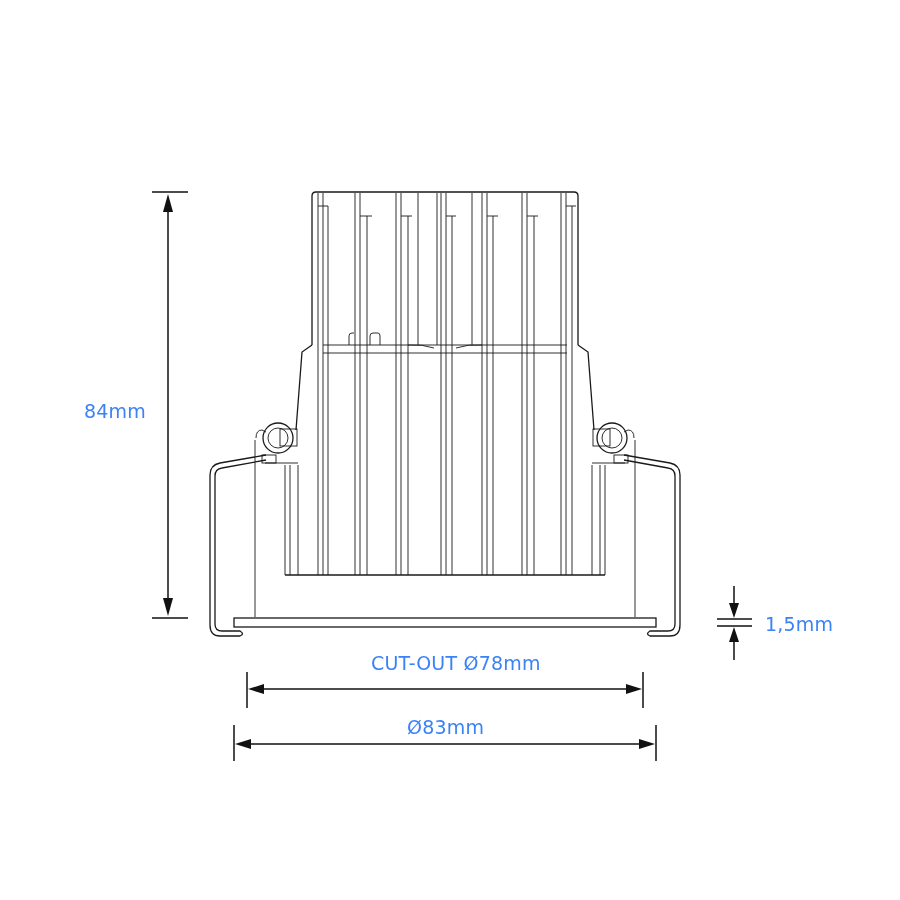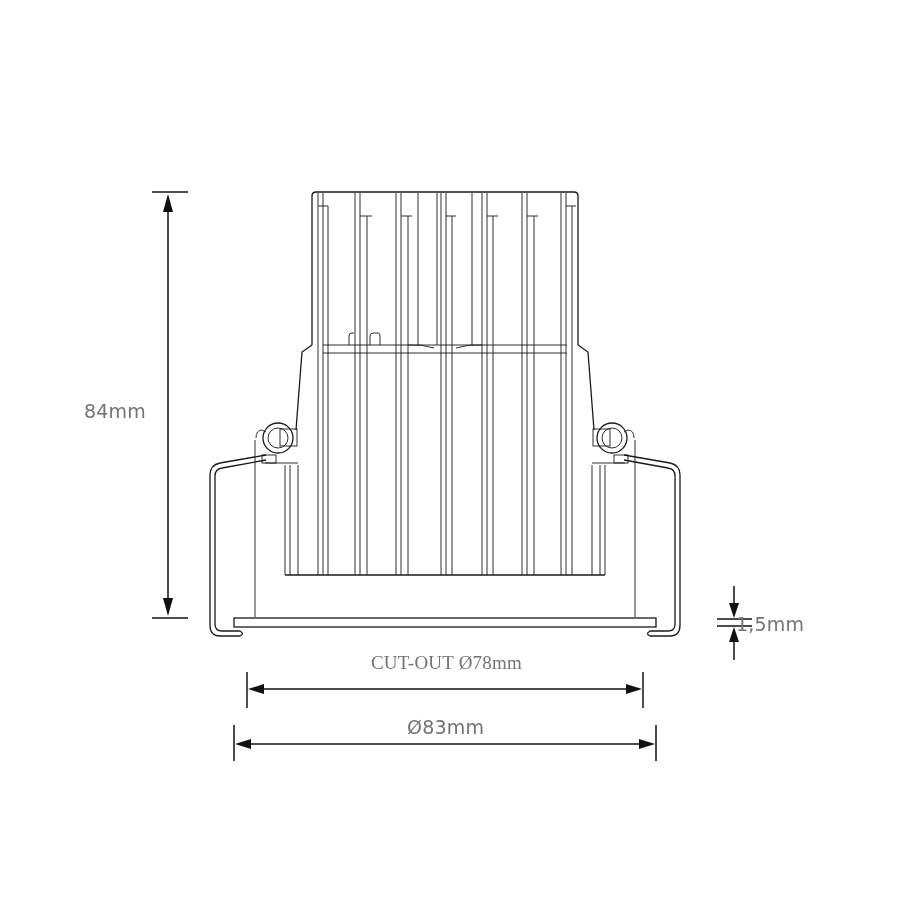--- a/index.html
+++ b/index.html
@@ -2,21 +2,21 @@
 <html><head>
   <meta charset="utf-8">
   <style>
     html, body { margin: 0; padding: 0; background: #ffffff; }
     body { width: 900px; height: 900px; position: relative; overflow: hidden; font-family: "DejaVu Sans", sans-serif; }
     svg { position: absolute; left: 0; top: 0; }
     .ln { fill: none; stroke: #1a1a1a; stroke-width: 1.3; }
     .lt { fill: none; stroke: #1a1a1a; stroke-width: 0.9; }
     .dim { fill: none; stroke: #111; stroke-width: 1.5; }
     .arrow { fill: #111; stroke: none; }
-    .label { position: absolute; color: #737373; font-family: "DejaVu Sans", sans-serif; font-size: 19px; letter-spacing: 0.2px; white-space: nowrap; }
+    .label { position: absolute; color: #3b82f6; font-family: "DejaVu Sans", sans-serif; font-size: 19px; letter-spacing: 0.2px; white-space: nowrap; }
   </style>
 </head>
 <body>
 
 <svg width="900" height="900" viewBox="0 0 900 900">
 
   <g>
     <line class="dim" x1="152" y1="192" x2="188" y2="192"></line>
     <line class="dim" x1="152" y1="618" x2="188" y2="618"></line>
     <line class="dim" x1="168" y1="200" x2="168" y2="610"></line>
@@ -142,15 +142,15 @@
   <g>
     <line class="dim" x1="234" y1="725" x2="234" y2="761"></line>
     <line class="dim" x1="656" y1="725" x2="656" y2="761"></line>
     <line class="dim" x1="239" y1="744" x2="651" y2="744"></line>
     <polygon class="arrow" points="235,744 251,739 251,749"></polygon>
     <polygon class="arrow" points="655,744 639,739 639,749"></polygon>
   </g>
 </svg>
 
 <div class="label" style="left:84px; top:400px;">84mm</div>
-<div class="label" style="left:736px; top:613px;">1,5mm</div>
-<div class="label" style="left:371px; top:652px;font-family:Liberation Serif, serif;">CUT-OUT Ø78mm</div>
+<div class="label" style="left:765px; top:613px;">1,5mm</div>
+<div class="label" style="left:371px; top:652px;">CUT-OUT Ø78mm</div>
 <div class="label" style="left:407px; top:716px;text-align:center;">Ø83mm</div>
 
 </body></html>

